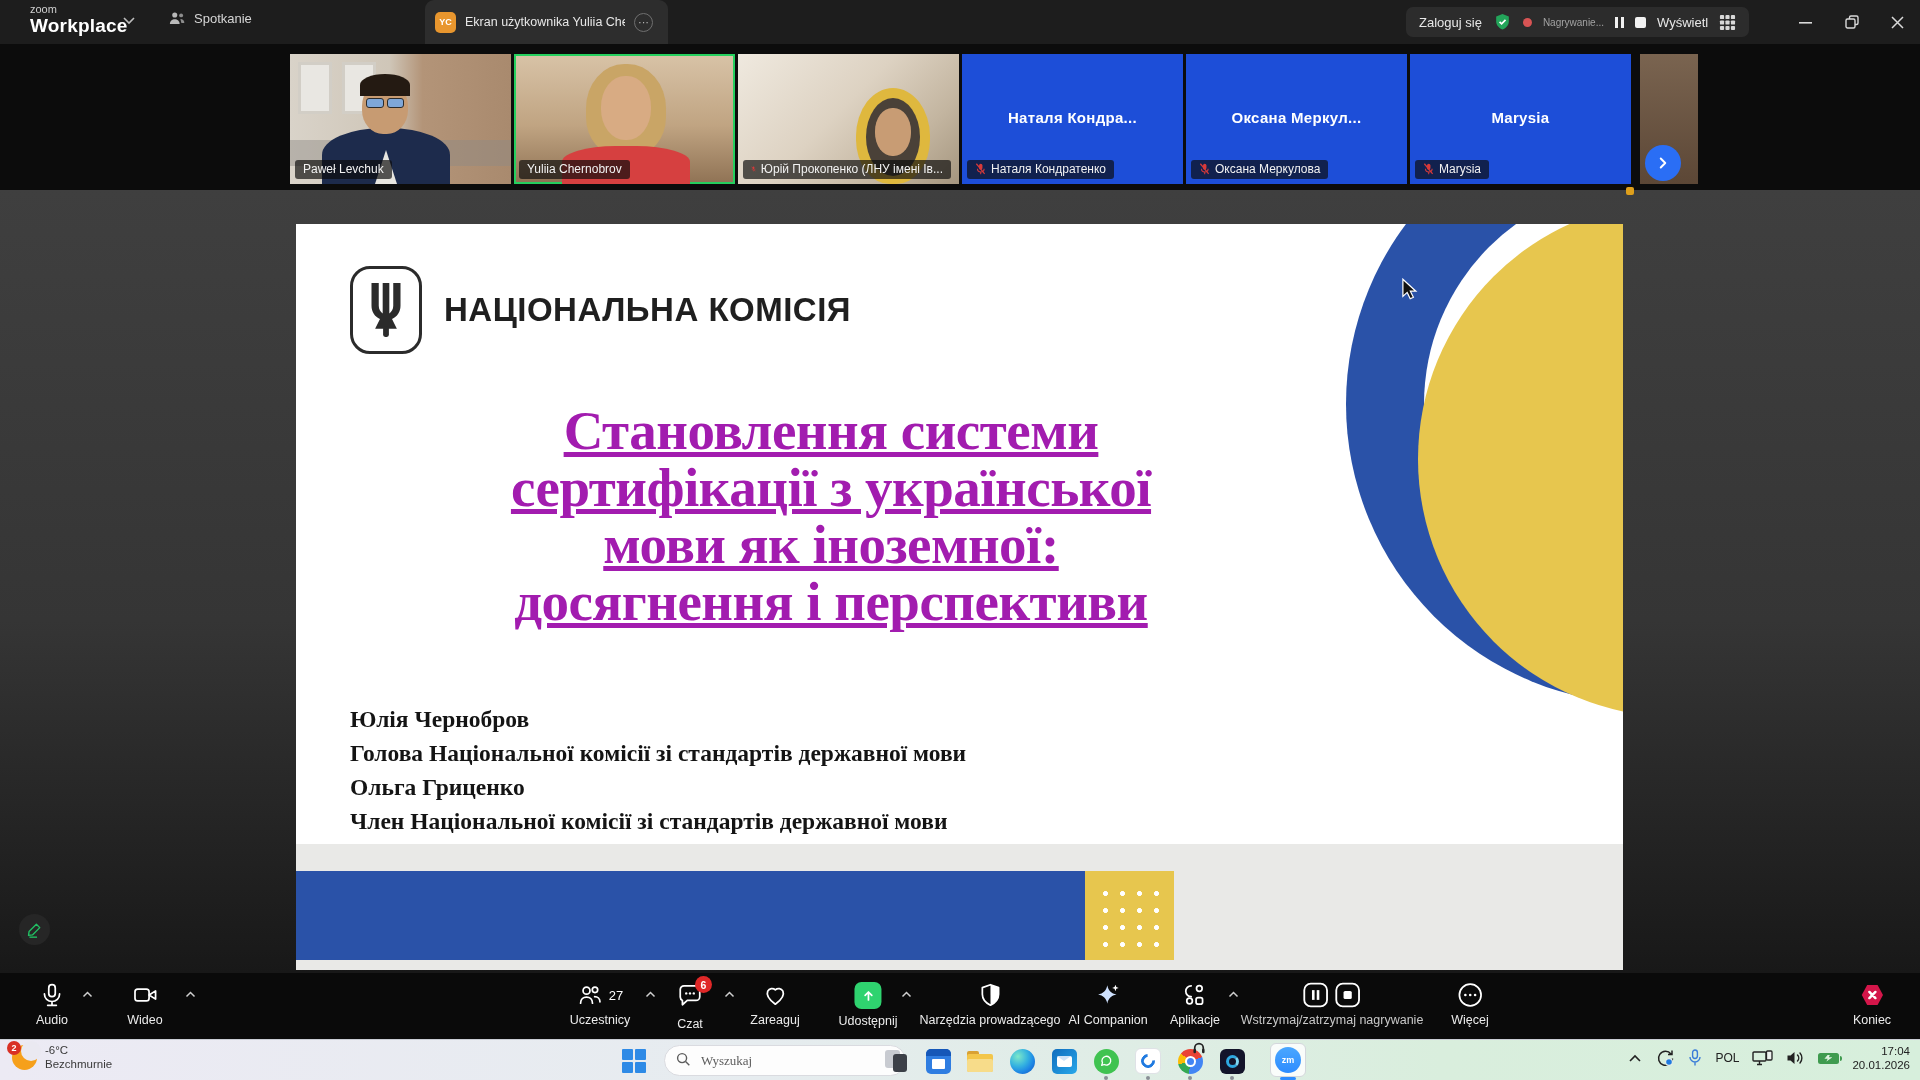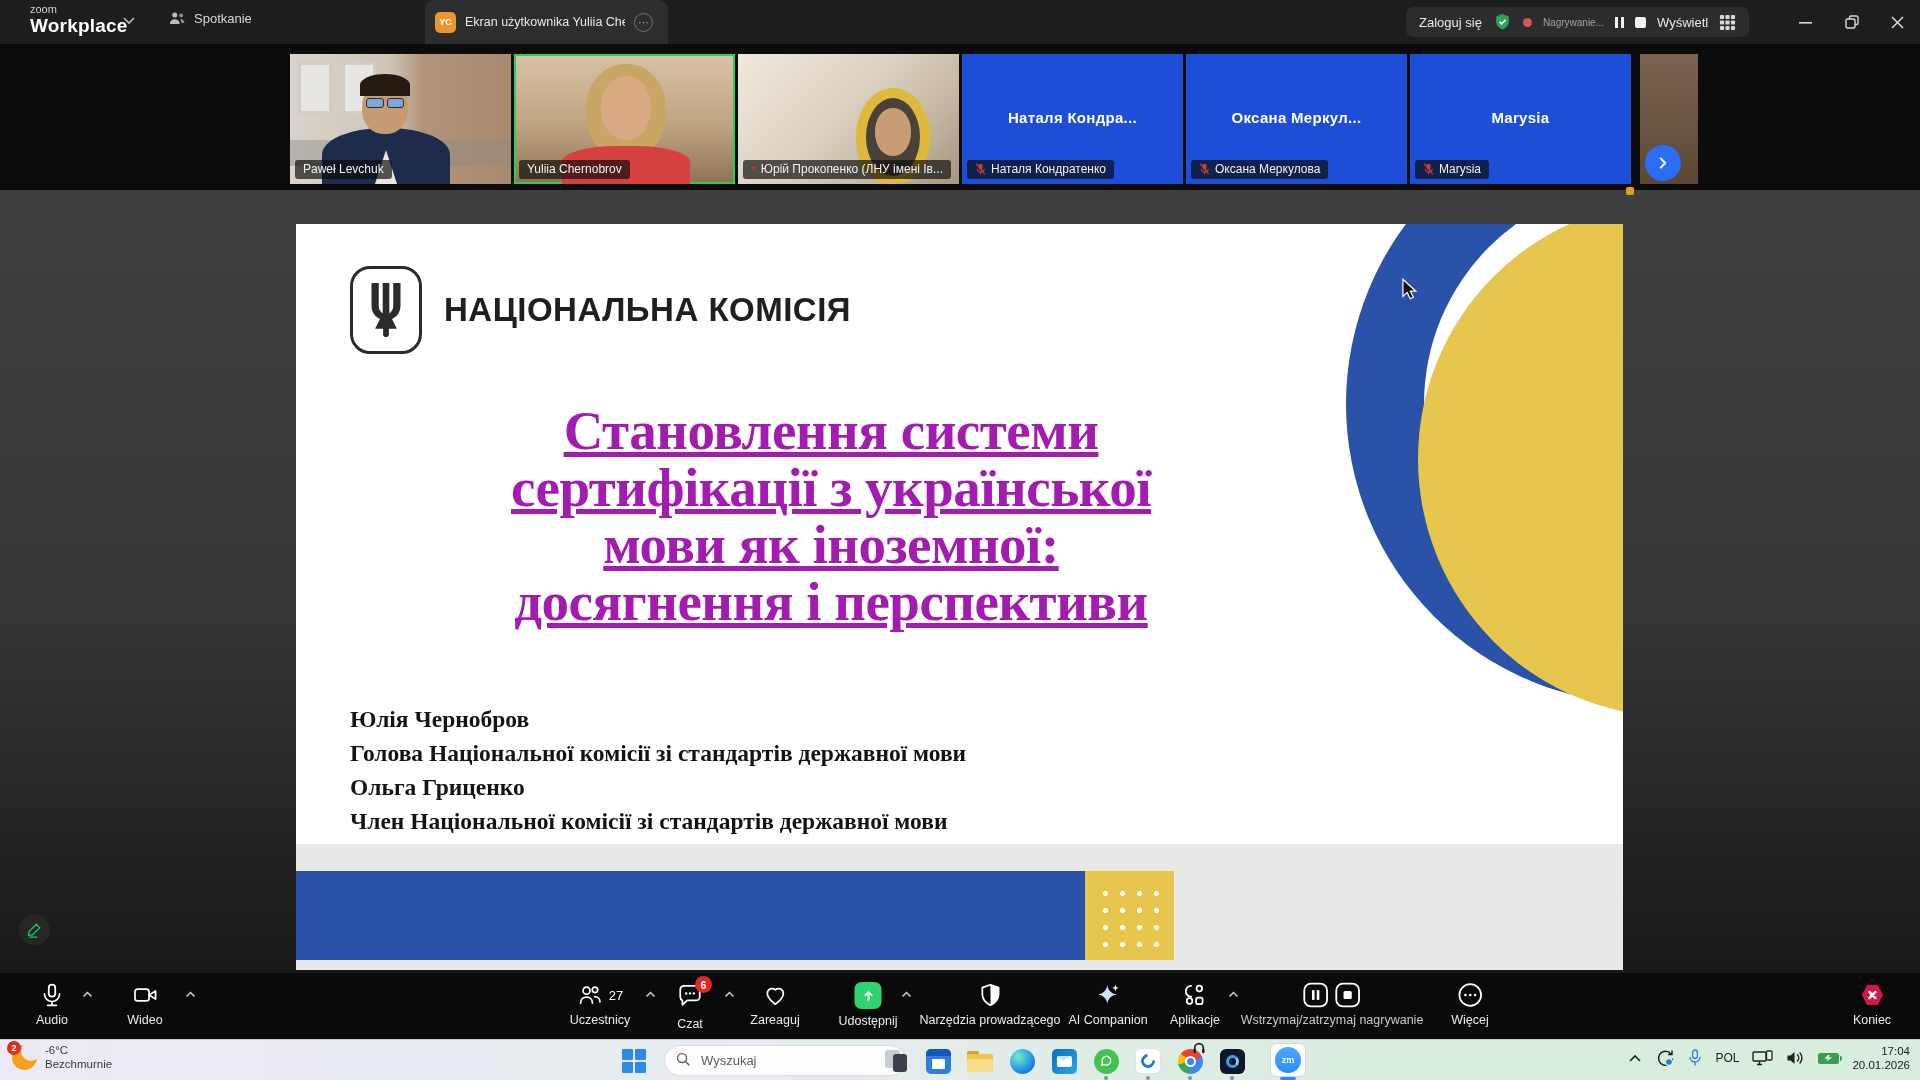--- a/index.html
+++ b/index.html
@@ -114,21 +114,21 @@
   .moon .m2 { position:absolute; left:9px; top:-4px; width:20px; height:20px; border-radius:50%; background:#eae9f1; }
   .wbadge { position:absolute; left:-5px; top:-4px; width:14px; height:14px; border-radius:50%;
     background:#d93025; color:#fff; font-size:9px; font-weight:700; display:flex; align-items:center;
     justify-content:center; z-index:2; }
   .wtxt { font-size:11.5px; color:#3a3a3a; line-height:14px; }
   .start { position:absolute; left:622px; top:9px; width:23px; height:23px; display:grid;
     grid-template-columns:11px 11px; grid-template-rows:11px 11px; gap:1.5px; }
   .start i { background:#2e8ae6; border-radius:1px; }
   .search { position:absolute; left:664px; top:5px; width:242px; height:31px; border-radius:16px;
     background:#fdfdfd; border:1px solid #dadbe0; padding:0 12px 0 36px; font-size:13px; color:#444;
-    font-family:Liberation Sans, sans-serif; outline:none; }
+    font-family:Liberation Serif, serif; outline:none; }
   .search::placeholder { color:#5d5d5d; }
   .search-ico { position:absolute; left:676px; top:12px; }
   .app { position:absolute; top:6px; width:30px; height:30px; transform:translateX(-50%);
     display:flex; align-items:center; justify-content:center; }
   .appdot { position:absolute; top:36px; width:4px; height:4px; border-radius:50%; background:#8a8f96; transform:translateX(-50%); }
   .zoom-active { position:absolute; left:1270px; top:3px; width:36px; height:34px; border-radius:6px;
     background:rgba(255,255,255,.82); border:1px solid #d4d7dc; display:flex; align-items:center; justify-content:center; }
   .zoom-line { position:absolute; left:1280px; top:37px; width:16px; height:3px; border-radius:2px; background:#2d8cff; }
   .tv1 { position:relative; width:22px; height:22px; }
   .tv1 .a { position:absolute; left:0; top:0; width:15px; height:18px; background:#c8cbd1; border-radius:3px; }

